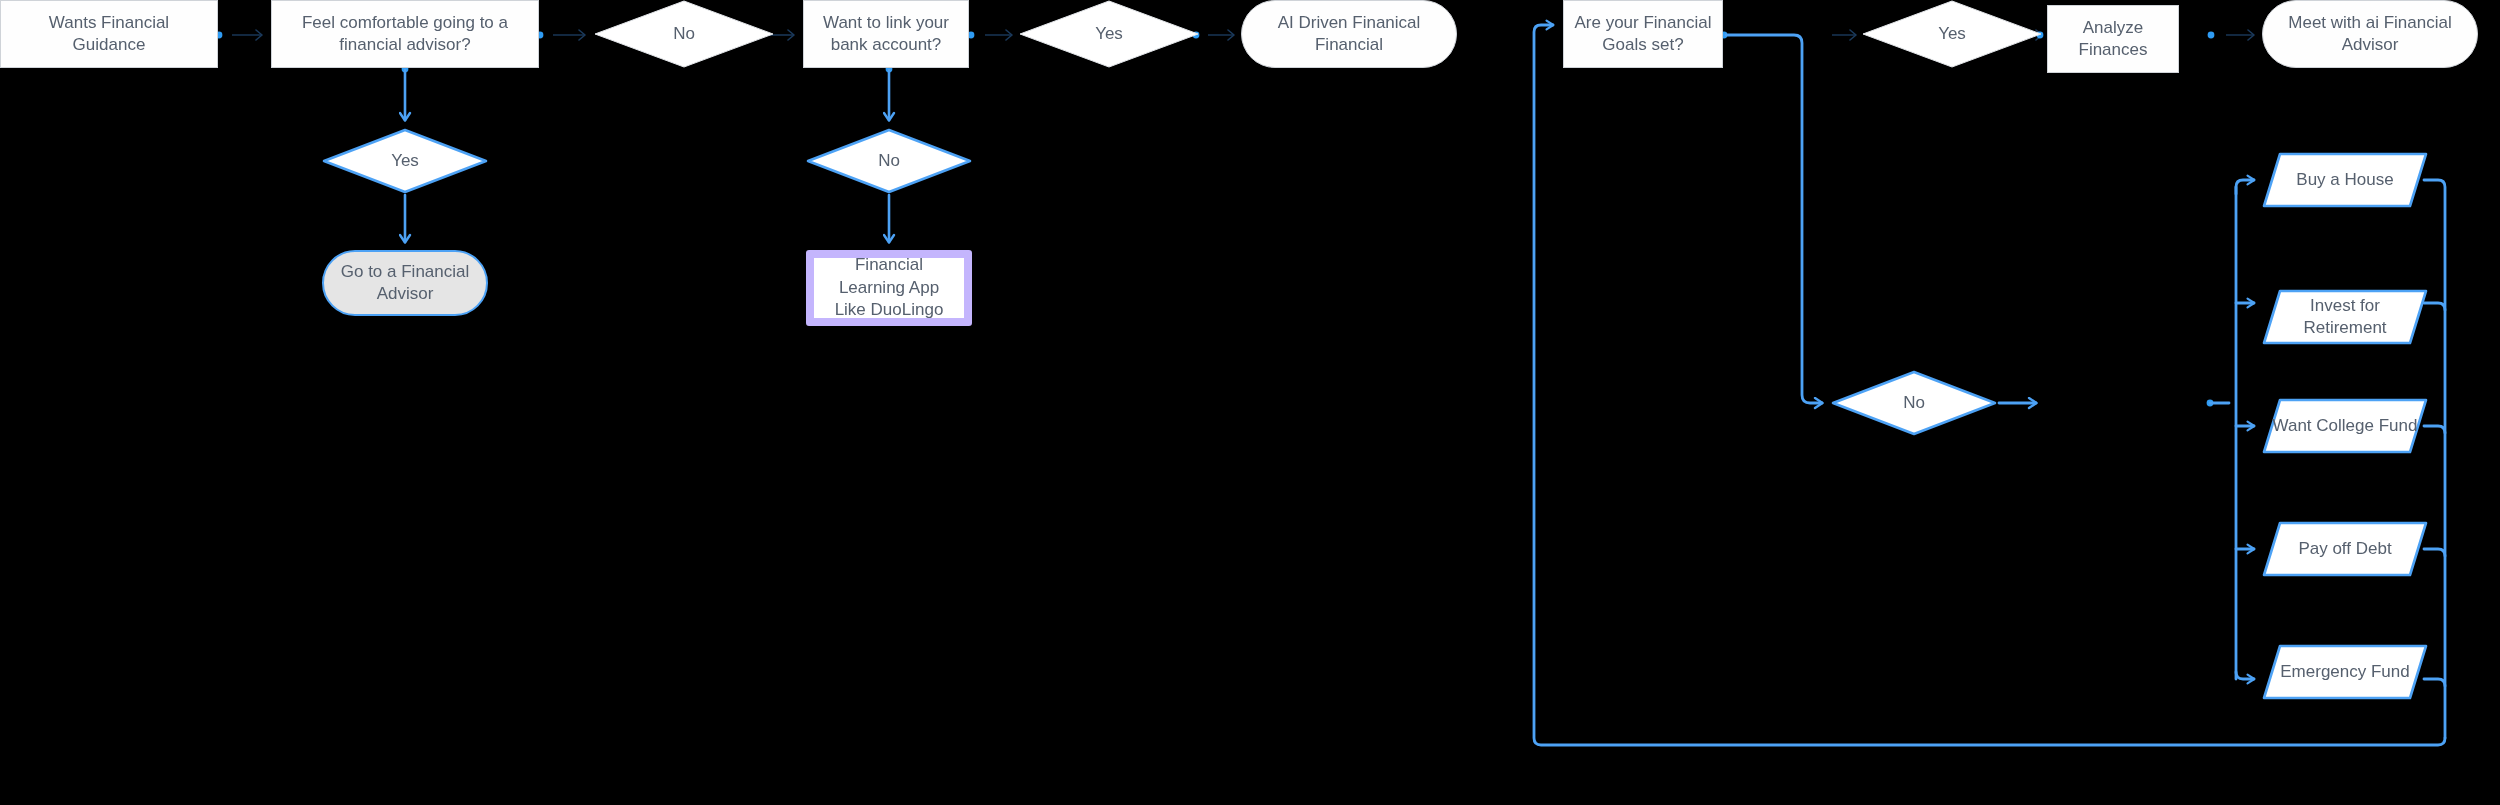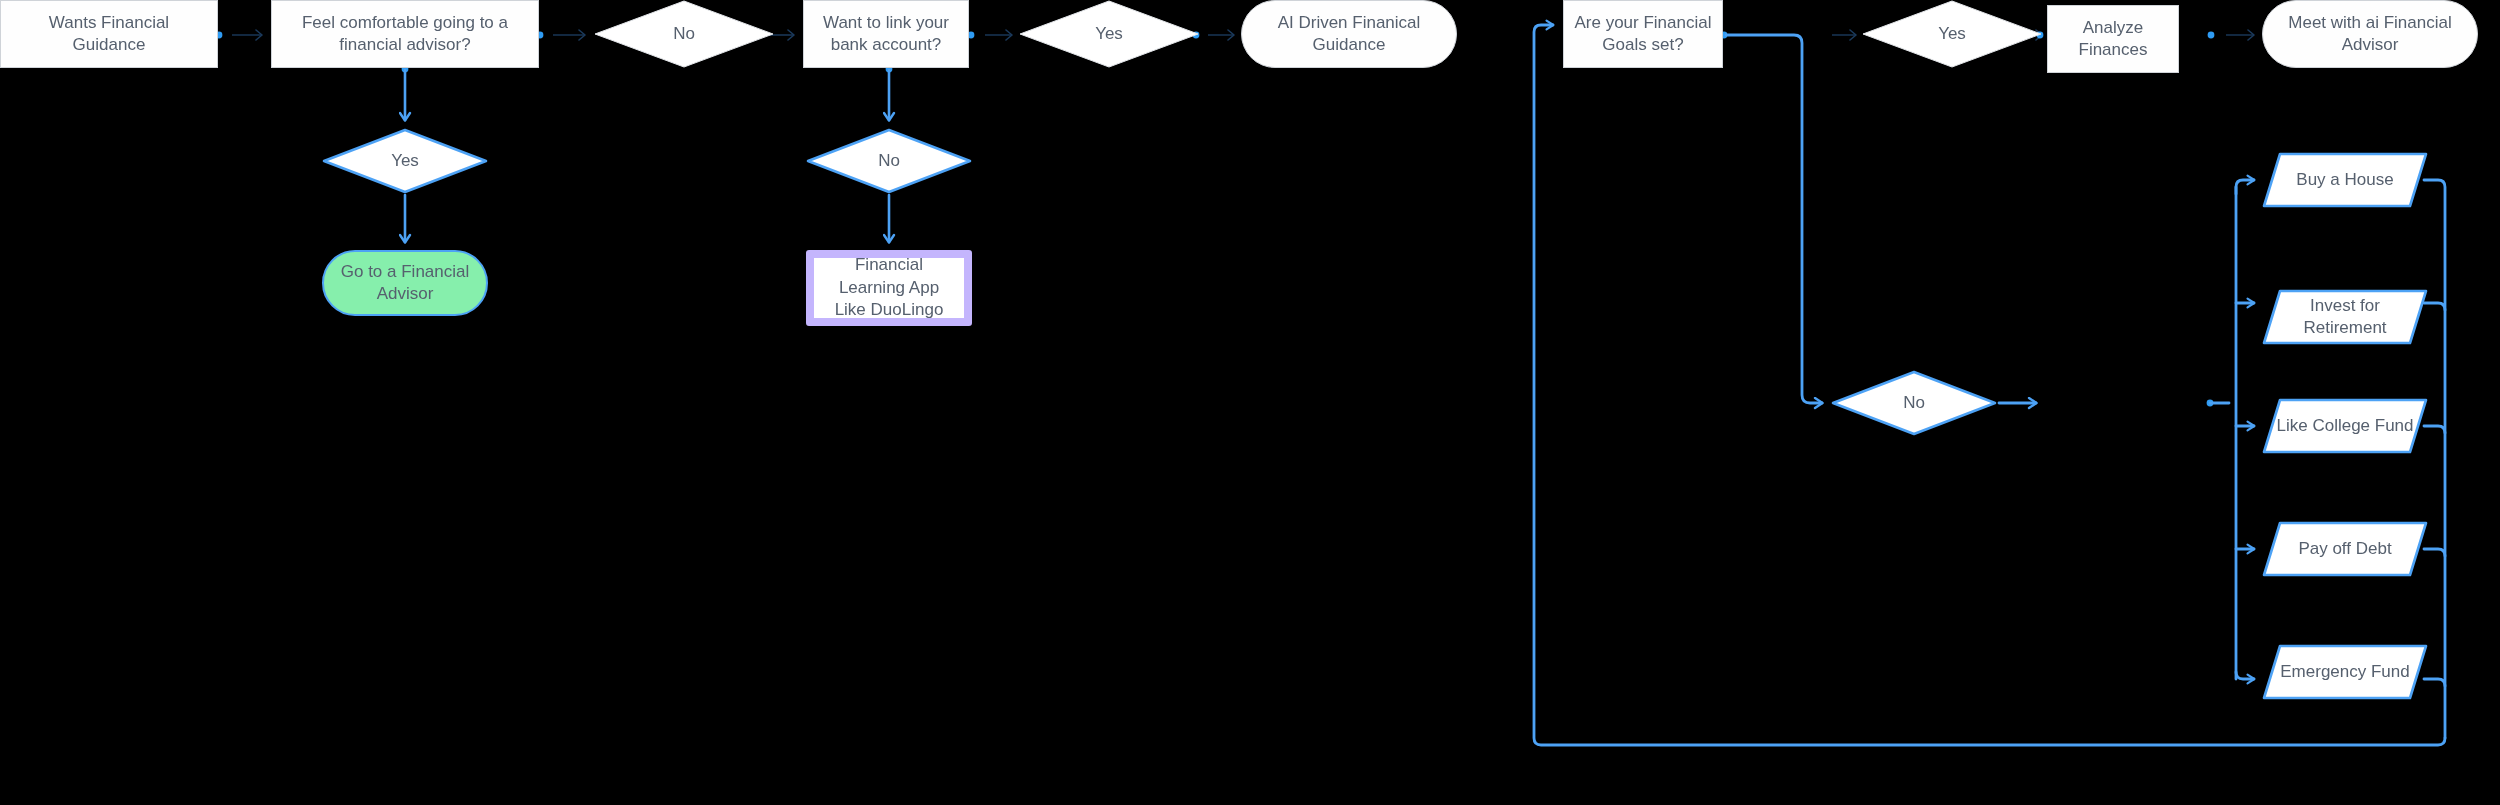--- a/index.html
+++ b/index.html
@@ -56,21 +56,21 @@
   
   .pill-grey {
     border: 1px solid #cfd3d8;
     border-radius: 999px;
     background: #fefefe;
   }
   
   .pill-blue {
     border: 2px solid #4da2f5;
     border-radius: 999px;
-    background: #86efac;
+    background: #e5e5e5;
   }
   
   .diamond {
     background: transparent;
   }
   .diamond svg {
     position: absolute;
     left: 0;
     top: 0;
   }
@@ -199,21 +199,21 @@
   </div>
 
   <div class="node diamond" style="left:1019px; top:0px; width:180px; height:68px;">
     <svg width="180" height="68" viewBox="0 0 180 68">
       <polygon points="90,1 179,34 90,67 1,34" fill="#ffffff" stroke="#e2e5e9" stroke-width="1"></polygon>
     </svg>
     <span class="lbl">Yes</span>
   </div>
 
   <div class="node pill-grey" style="left:1241px; top:0px; width:216px; height:68px;">
-    <span class="lbl">AI Driven Finanical Guidance</span>
+    <span class="lbl">AI Driven Finanical Financial</span>
   </div>
 
   <div class="node rect-grey" style="left:1563px; top:0px; width:160px; height:68px;">
     <span class="lbl">Are your Financial Goals set?</span>
   </div>
 
   <div class="node diamond" style="left:1862px; top:0px; width:180px; height:68px;">
     <svg width="180" height="68" viewBox="0 0 180 68">
       <polygon points="90,1 179,34 90,67 1,34" fill="#ffffff" stroke="#e2e5e9" stroke-width="1"></polygon>
     </svg>
@@ -269,21 +269,21 @@
     <svg width="166" height="56" viewBox="0 0 166 56">
       <polygon points="18,2 164,2 148,54 2,54" fill="#ffffff" stroke="#4da2f5" stroke-width="2.6" stroke-linejoin="round"></polygon>
     </svg>
     <span class="lbl">Invest for Retirement</span>
   </div>
 
   <div class="node para" style="left:2262px; top:398px; width:166px; height:56px;">
     <svg width="166" height="56" viewBox="0 0 166 56">
       <polygon points="18,2 164,2 148,54 2,54" fill="#ffffff" stroke="#4da2f5" stroke-width="2.6" stroke-linejoin="round"></polygon>
     </svg>
-    <span class="lbl">Like College Fund</span>
+    <span class="lbl">Want College Fund</span>
   </div>
 
   <div class="node para" style="left:2262px; top:521px; width:166px; height:56px;align-items:center;">
     <svg width="166" height="56" viewBox="0 0 166 56">
       <polygon points="18,2 164,2 148,54 2,54" fill="#ffffff" stroke="#4da2f5" stroke-width="2.6" stroke-linejoin="round"></polygon>
     </svg>
     <span class="lbl">Pay off Debt</span>
   </div>
 
   <div class="node para" style="left:2262px; top:644px; width:166px; height:56px;justify-content:center;">

